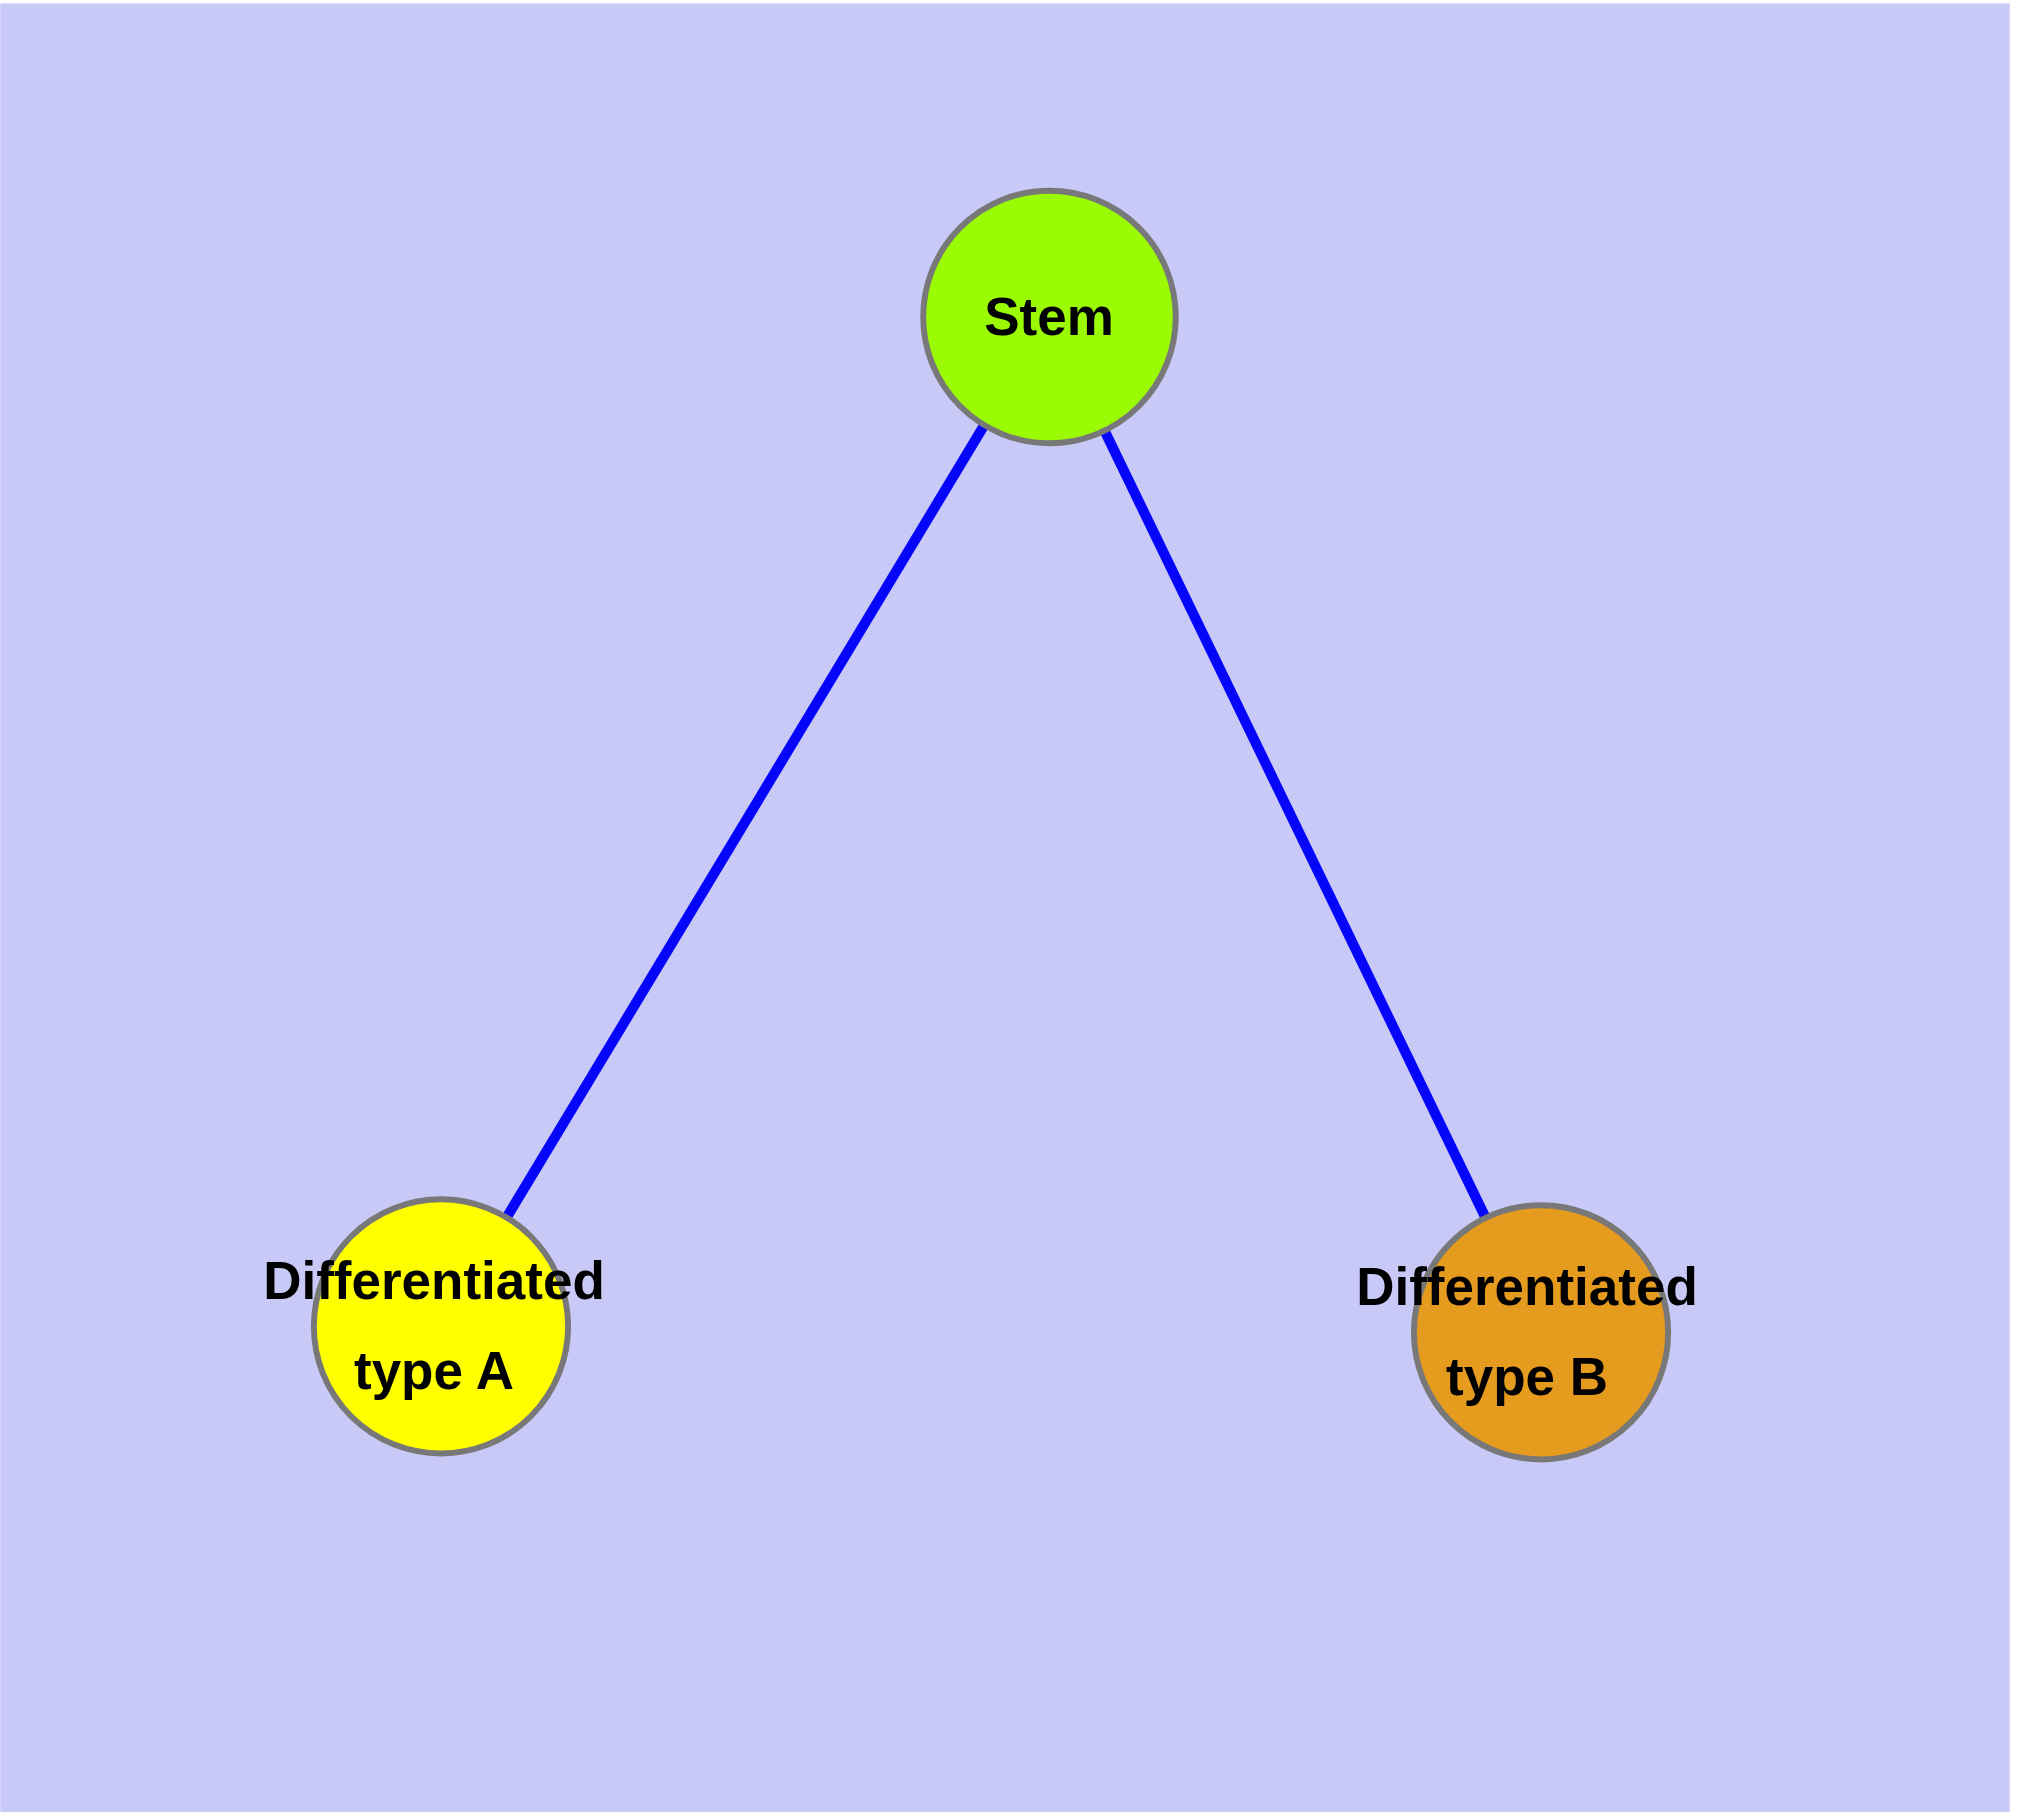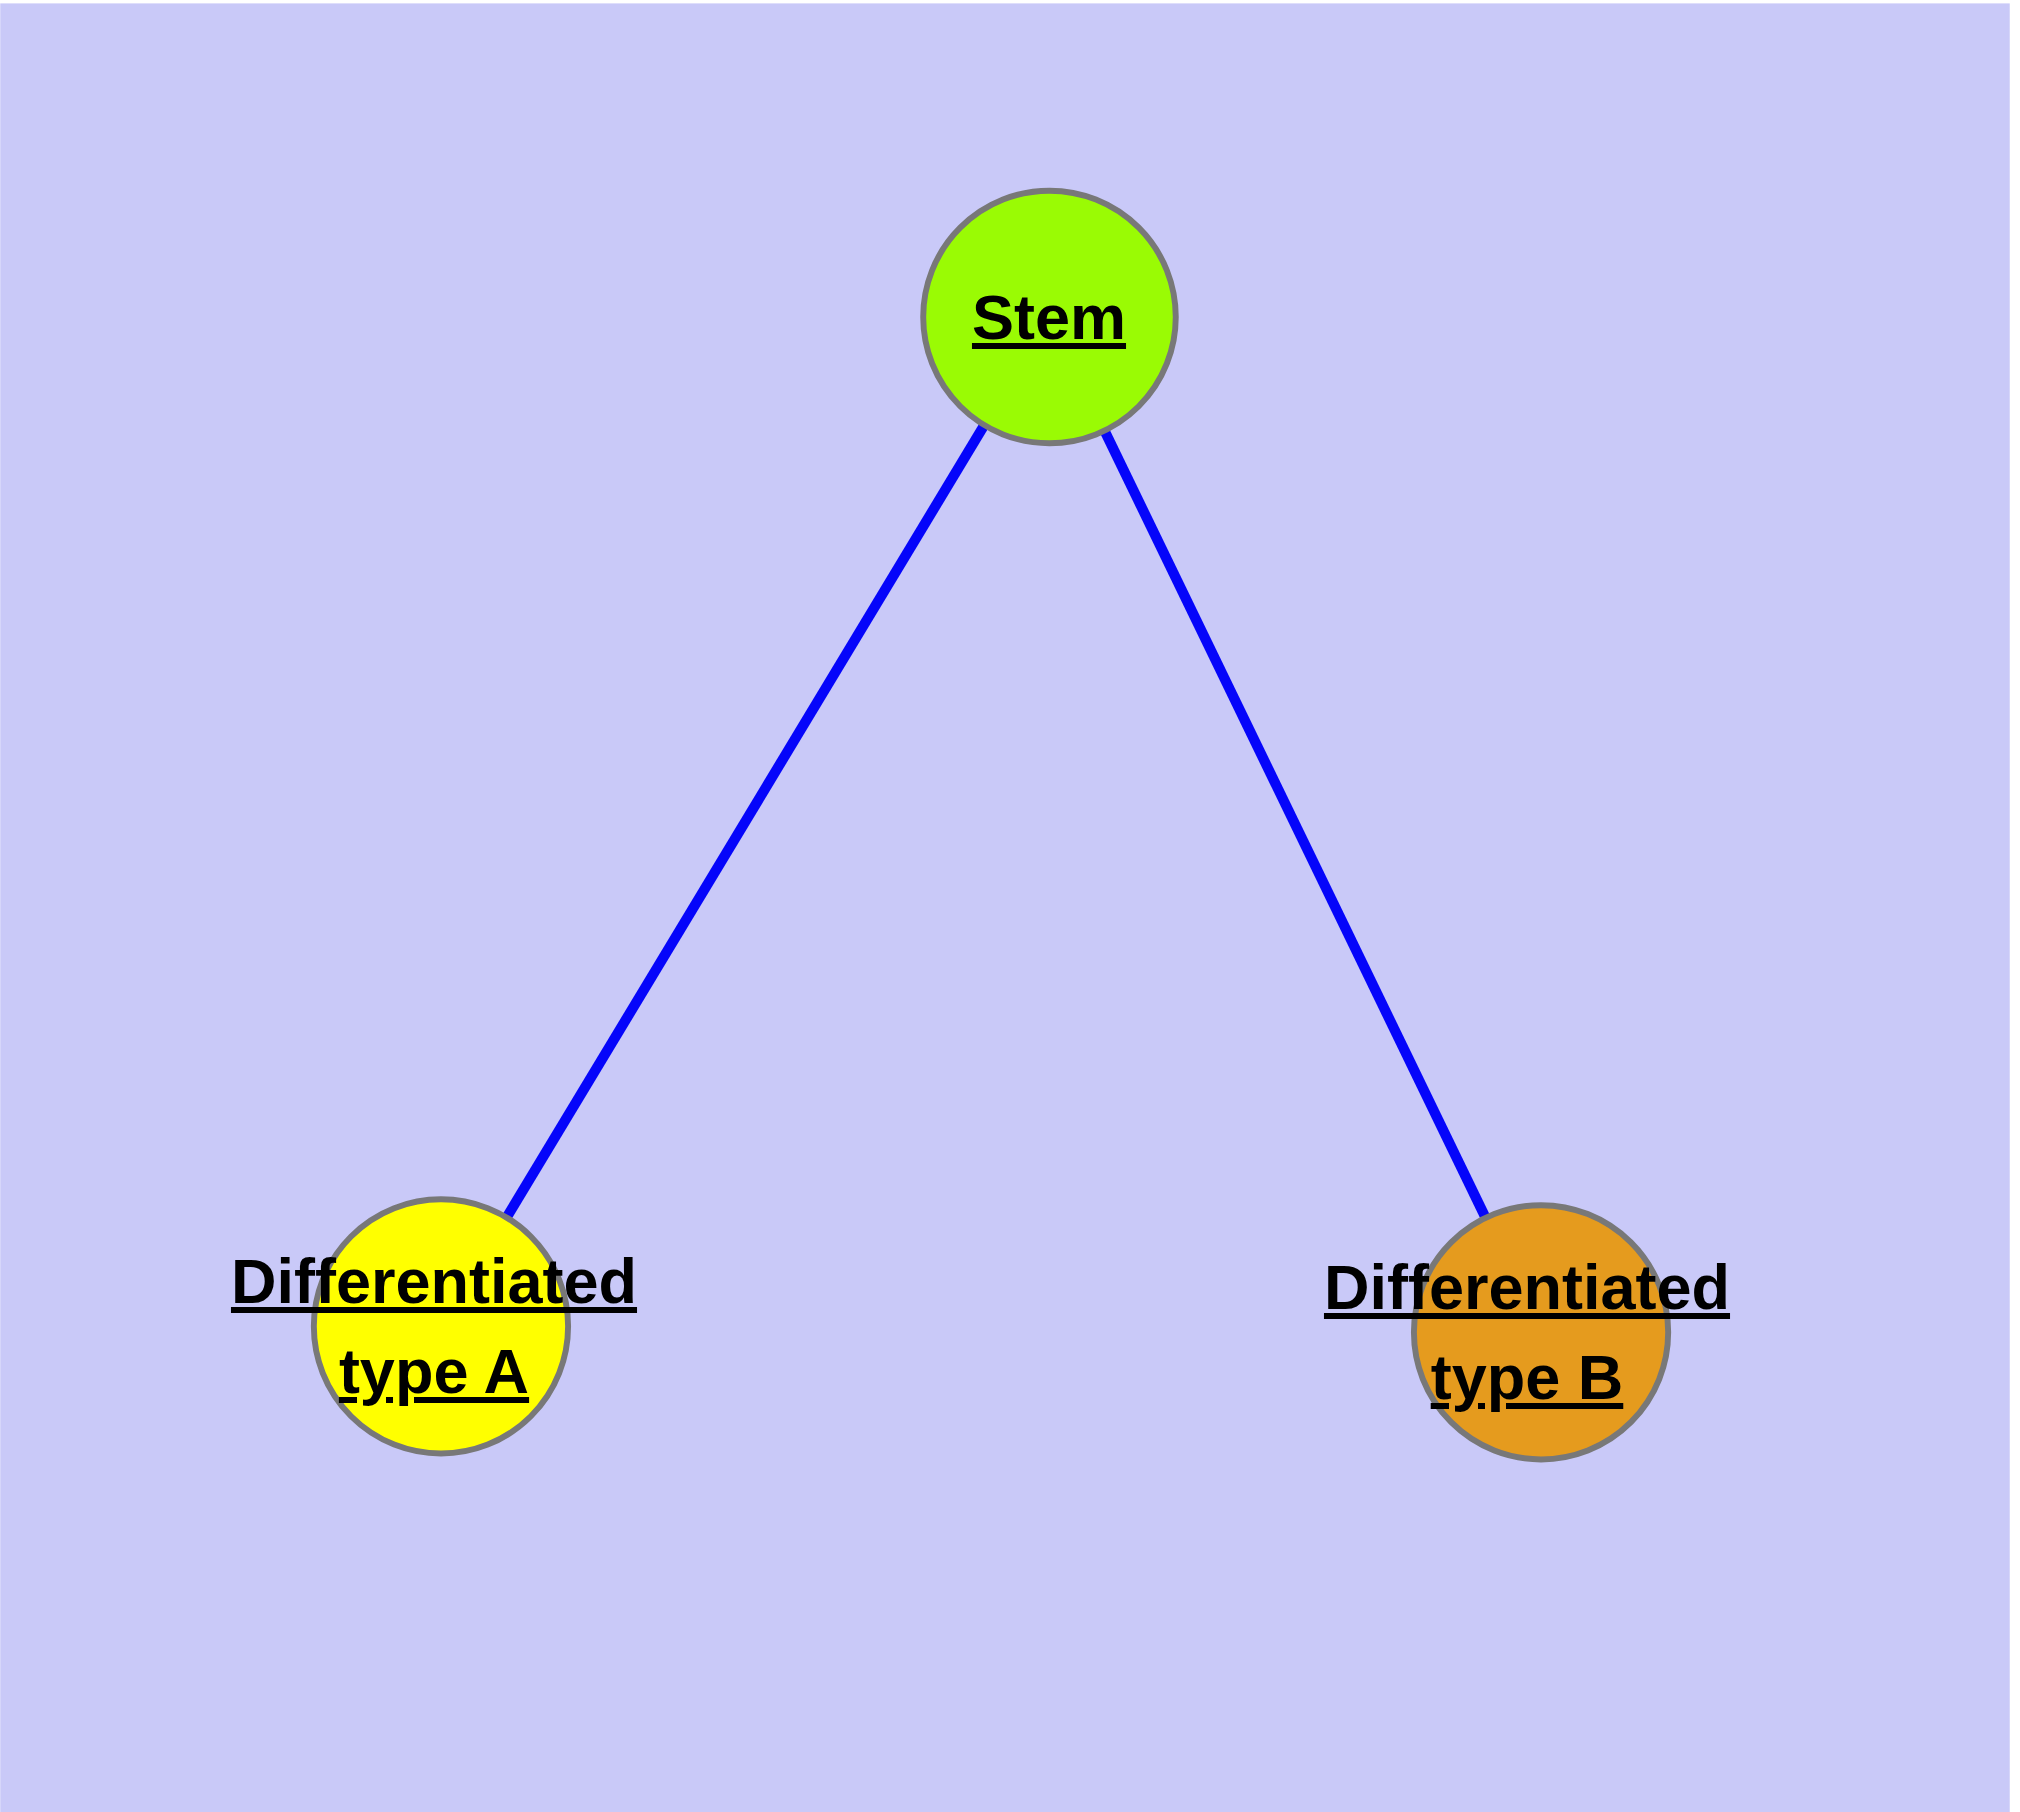--- a/index.html
+++ b/index.html
@@ -23,27 +23,26 @@
   .edge {
     fill: none;
   }
   .node-circle {
     stroke-width: 7;
   }
   .node-label {
     position: absolute;
     transform: translate(-50%, -50%);
     font-weight: bold;
-    font-size: 63px;
+    font-size: 53px;
     line-height: 90px;
     color: #000000;
     text-align: center;
     white-space: pre-line;
     letter-spacing: 0;
-    text-decoration: underline;
   }
 </style>
 </head>
 <body>
 
 <div id="page">
   <svg id="graph-svg" width="2021" height="1812" viewBox="0 0 2384 2138">
 
     <rect x="0" y="4" width="2371" height="2134" fill="#c9c9f8"></rect>
 

